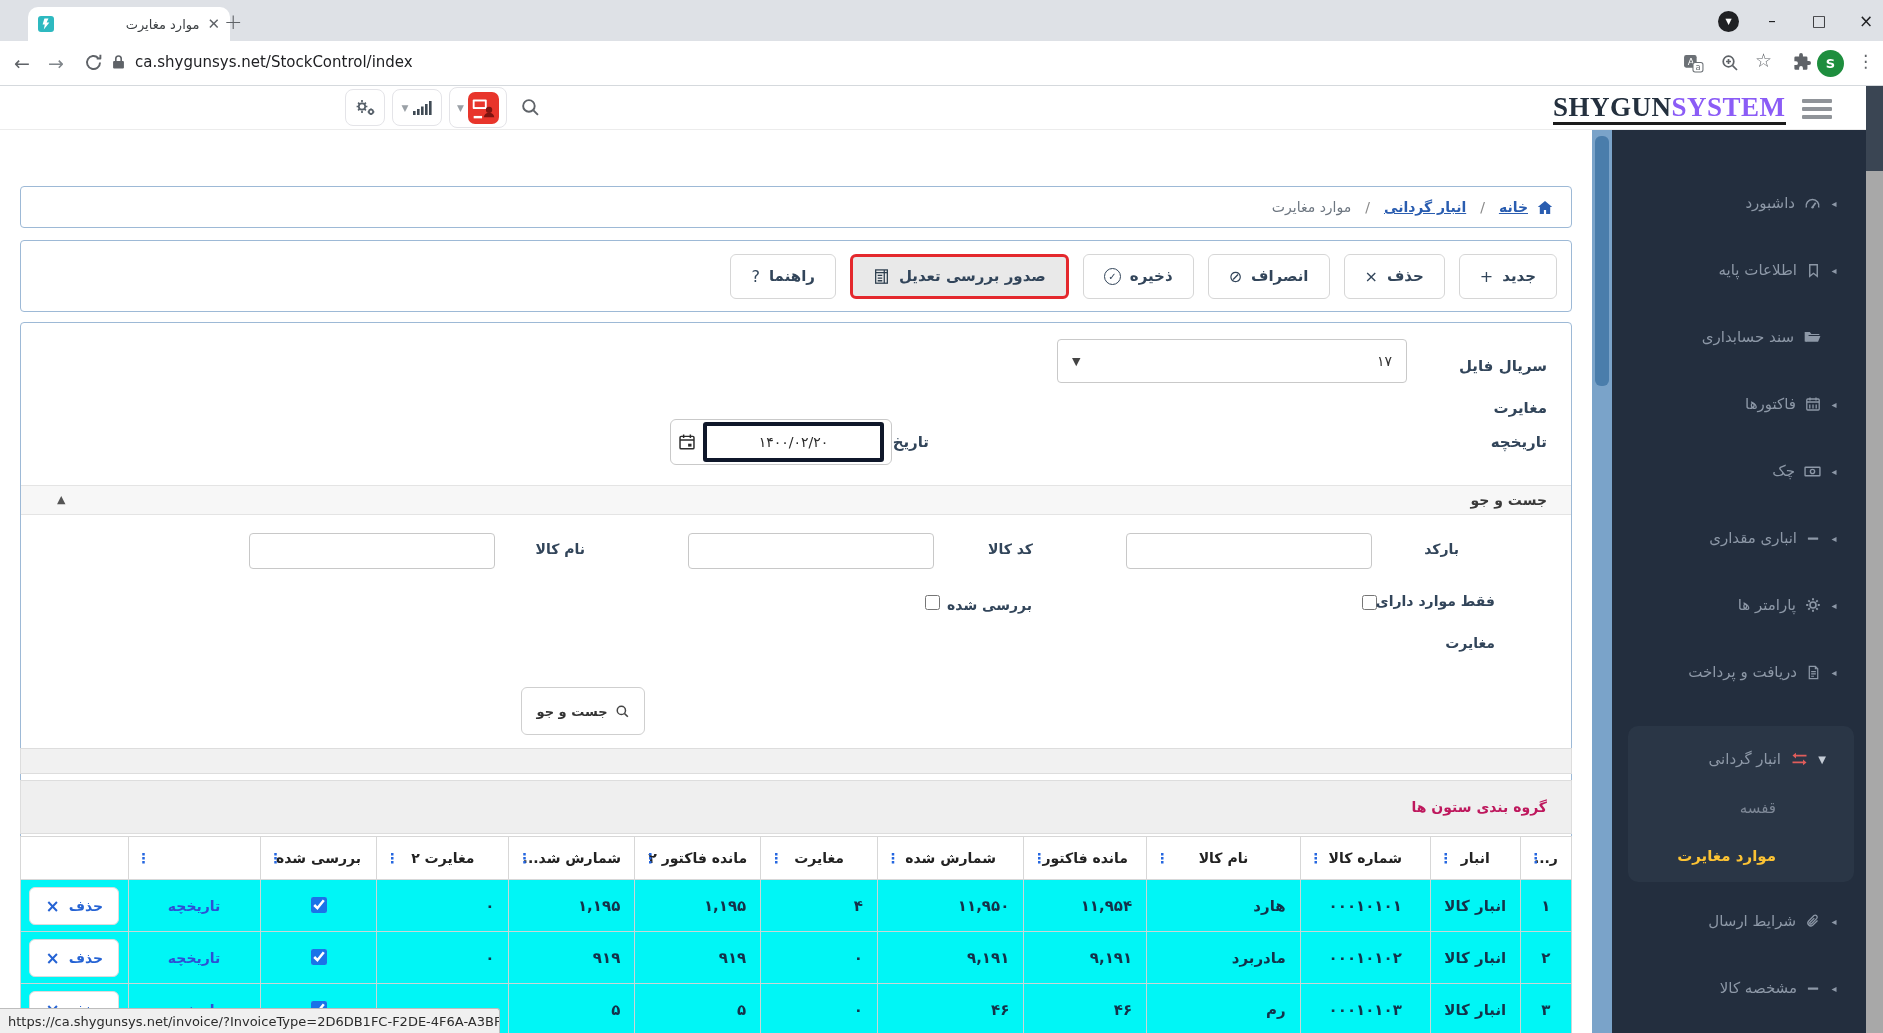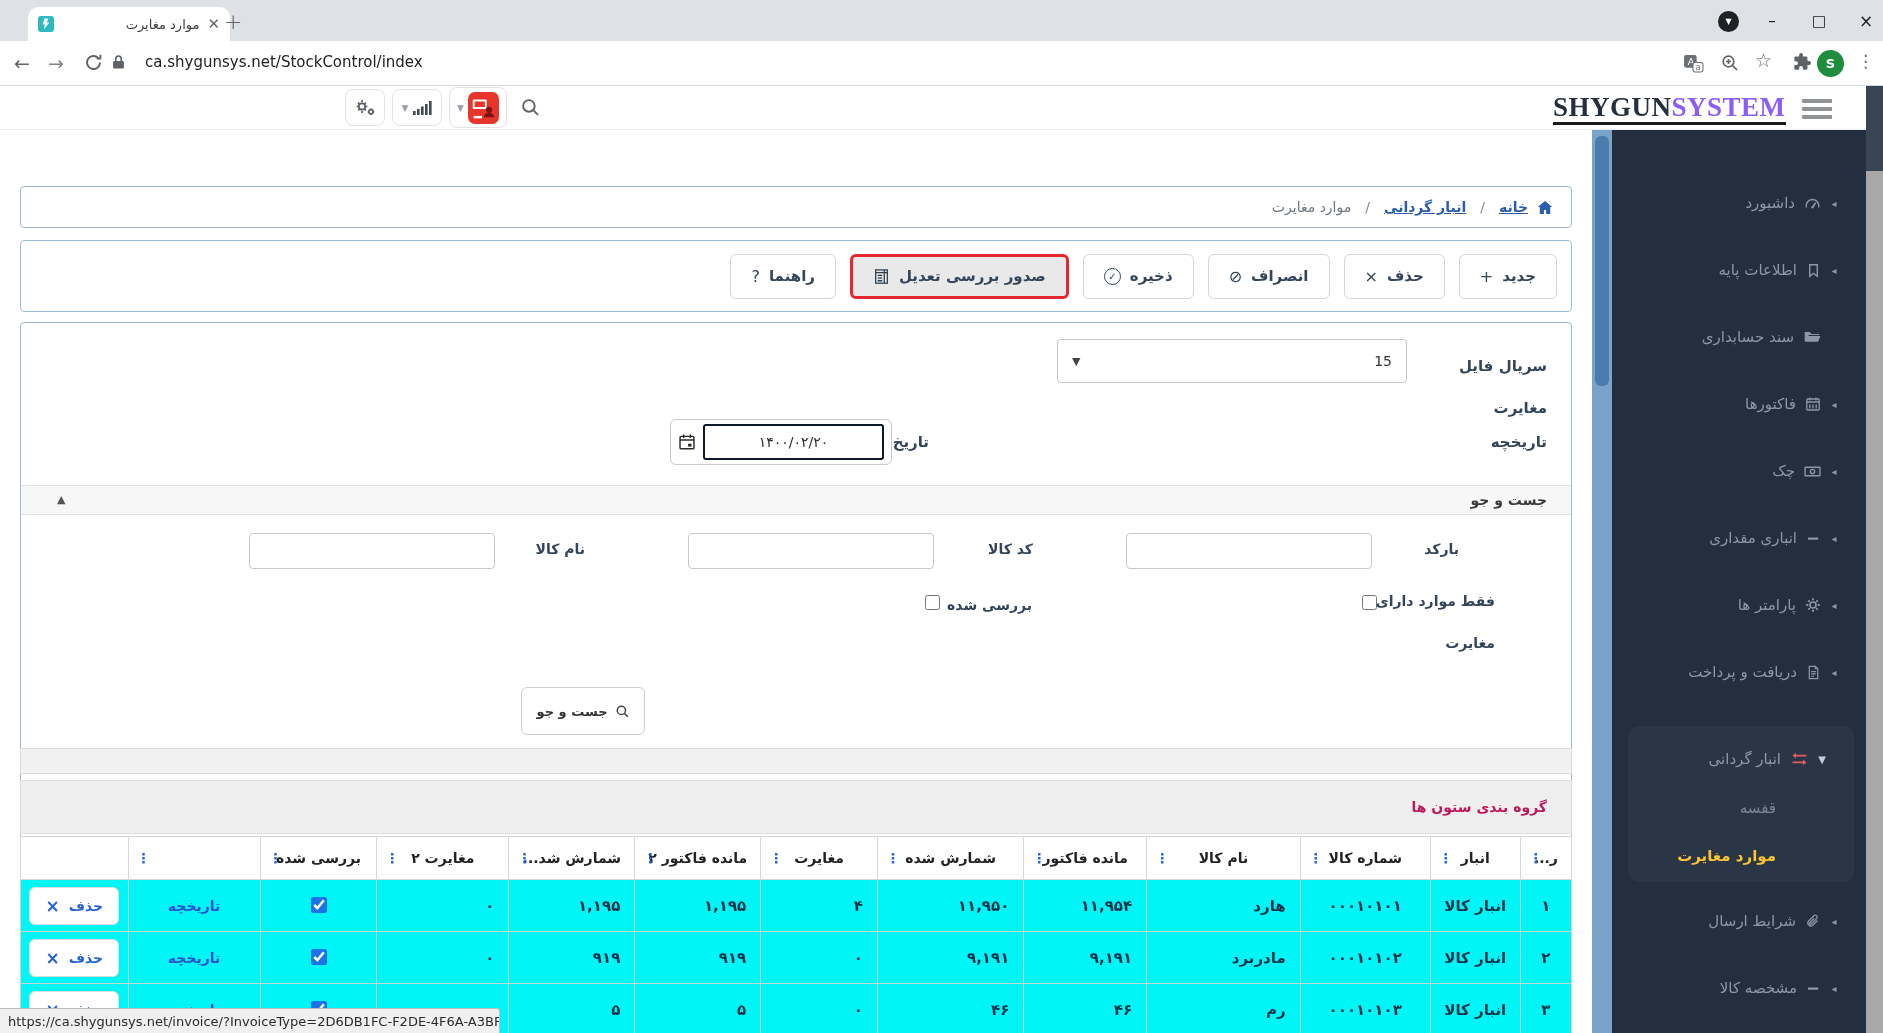--- a/index.html
+++ b/index.html
@@ -15,21 +15,21 @@
              white-space:nowrap;overflow:hidden;}
   .tab-close{color:#5f6368;font-size:15px;line-height:1;cursor:default;}
   .newtab{position:absolute;left:224px;top:9px;font-size:22px;color:#5f6368;font-weight:300;}
   .tabsearch{position:absolute;left:1718px;top:11px;width:21px;height:21px;border-radius:50%;
              background:#202124;color:#fff;font-size:8px;display:flex;align-items:center;justify-content:center;}
   .winbtn{position:absolute;top:0;width:40px;height:41px;display:flex;align-items:center;
           justify-content:center;color:#202124;font-size:15px;}
   #urlbar{position:absolute;left:0;top:41px;width:1883px;height:45px;background:#fff;
           border-bottom:1px solid #d5d9dd;box-sizing:border-box;}
   .navico{position:absolute;top:11px;font-size:19px;color:#5f6368;}
-  .omni{position:absolute;left:112px;top:12px;display:flex;align-items:center;gap:20px;}
+  .omni{position:absolute;left:112px;top:12px;display:flex;align-items:center;gap:10px;}
   .urltext{font-size:15px;color:#202124;}
   .obicon{position:absolute;top:12px;}
   .avatar{position:absolute;left:1817px;top:9px;width:27px;height:27px;border-radius:50%;
           background:#1e8e3e;color:#fff;font-size:13px;font-weight:bold;display:flex;
           align-items:center;justify-content:center;}
   .kebab{position:absolute;left:1857px;top:10px;font-size:17px;color:#5f6368;}
 
   
   #appheader{position:absolute;left:0;top:86px;width:1883px;height:44px;background:#fff;
              border-bottom:1px solid #ececec;box-sizing:border-box;}
@@ -73,21 +73,21 @@
                  border-radius:4px;display:flex;align-items:center;justify-content:space-between;
                  padding:0 14px;box-sizing:border-box;font-size:14px;color:#333;background:#fff;}
   #serial-select .sel-caret{font-size:11px;color:#444;}
   #lbl-desc{right:24px;top:110px;}
   #desc-input{position:absolute;right:164px;top:100px;width:350px;height:40px;background:#e9effb;
               border:1px solid #dfe7f7;border-radius:3px;display:flex;align-items:center;
               justify-content:center;font-size:15px;font-weight:bold;color:#22364a;box-sizing:border-box;}
   #lbl-date{right:642px;top:110px;}
   #date-box{position:absolute;right:679px;top:96px;width:222px;height:46px;border:1px solid #c9c9c9;
             border-radius:6px;display:flex;align-items:center;gap:7px;padding:0 7px;box-sizing:border-box;}
-  #date-input{flex:1;height:32px;border:2px solid #0f172a;border-radius:3px;display:flex;
+  #date-input{flex:1;height:32px;border:4px solid #0f172a;border-radius:3px;display:flex;
               align-items:center;justify-content:center;font-size:14px;color:#2b2b2b;}
 
   #search-panel{position:absolute;left:0;right:0;top:162px;bottom:0;}
   #search-head{height:28px;background:#f7f7f7;border-top:1px solid #e4e4e4;border-bottom:1px solid #e4e4e4;
                display:flex;align-items:center;padding:0 24px;font-size:14px;font-weight:bold;color:#3a3a3a;
                position:relative;}
   #collapse-arrow{position:absolute;left:36px;top:8px;font-size:11px;color:#555;line-height:1;}
   .sf-label{position:absolute;font-size:14px;font-weight:bold;color:#32455a;}
   .sf-input{position:absolute;height:36px;width:246px;border:1px solid #c8c8c8;border-radius:4px;
             background:#fff;box-sizing:border-box;font-family:inherit;font-size:14px;padding:0 10px;}
@@ -299,21 +299,21 @@
         <span class="ticon">?</span>
     </button>
   </div>
 
   <div id="formbox" class="panelbox">
     <div id="lbl-serial" class="flabel">
       <div>سریال فایل</div>
         <div>مغایرت</div>
     </div>
     <div id="serial-select">
-      <span>15</span>
+      <span>۱۷</span>
       <span class="sel-caret">▼</span>
     </div>
 
     <div id="lbl-desc" class="flabel">تاریخچه</div>
 
     <div id="lbl-date" class="flabel">تاریخ</div>
     <div id="date-box">
       <div id="date-input">۱۴۰۰/۰۲/۲۰</div>
       <span>
         <svg width="18" height="18" viewBox="0 0 16 16" fill="none" stroke="#2b2b2b" stroke-width="1.3">

